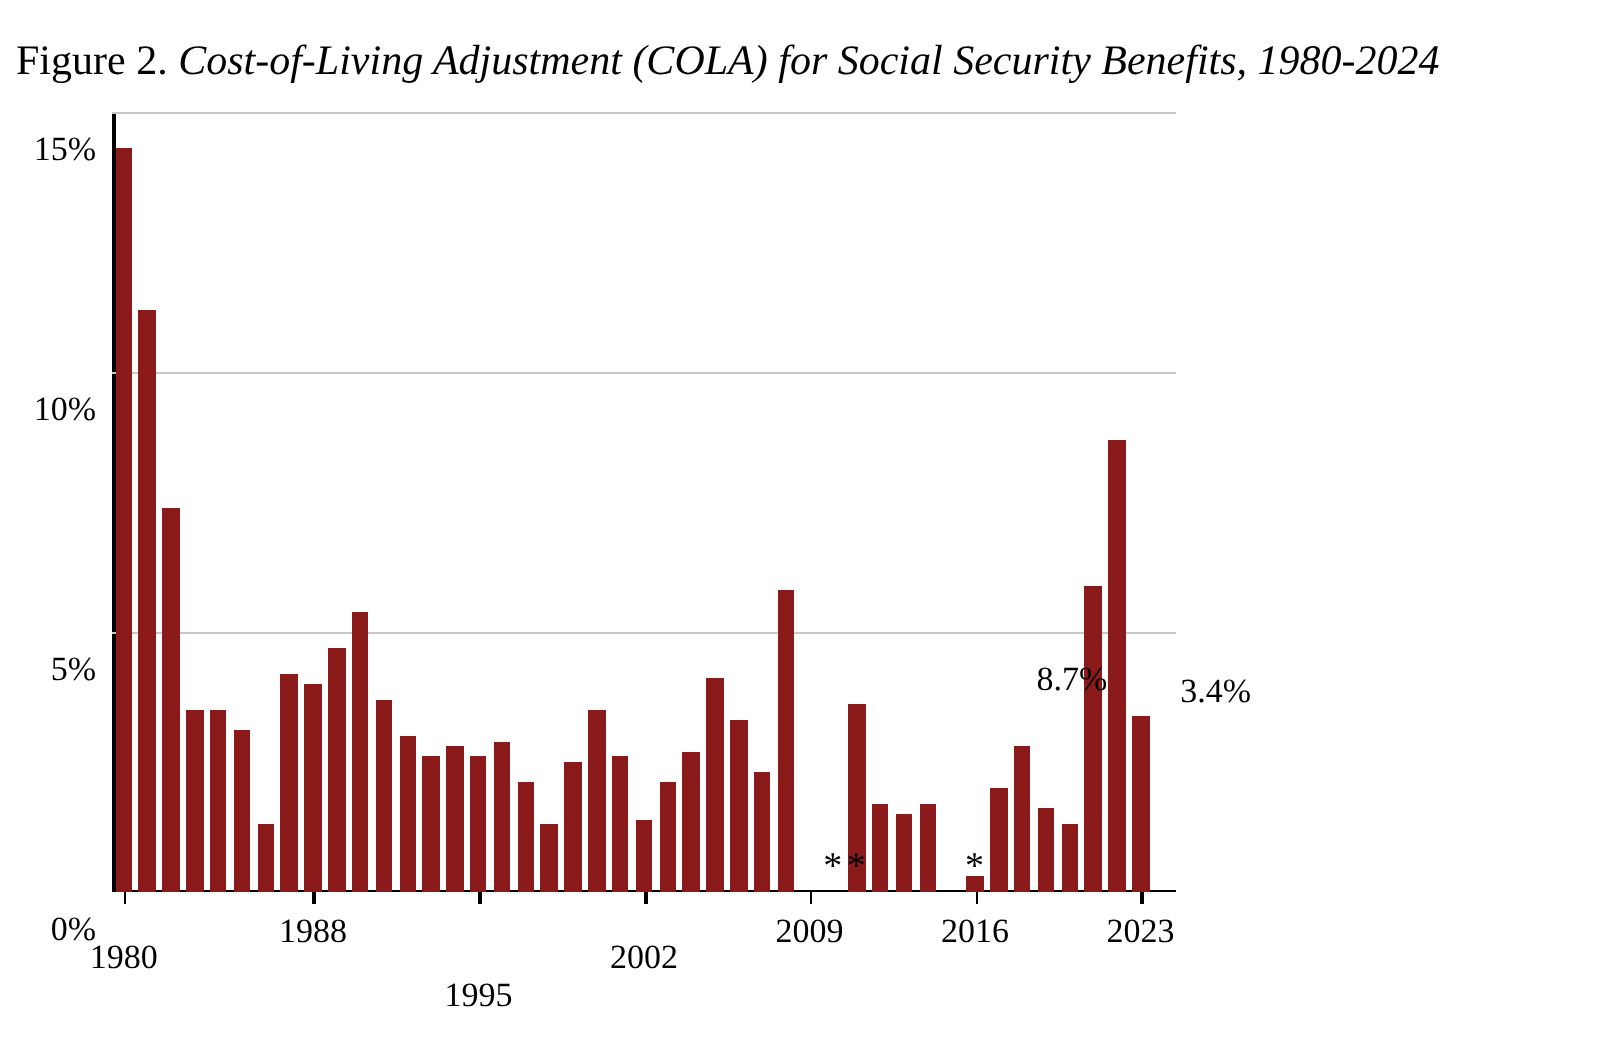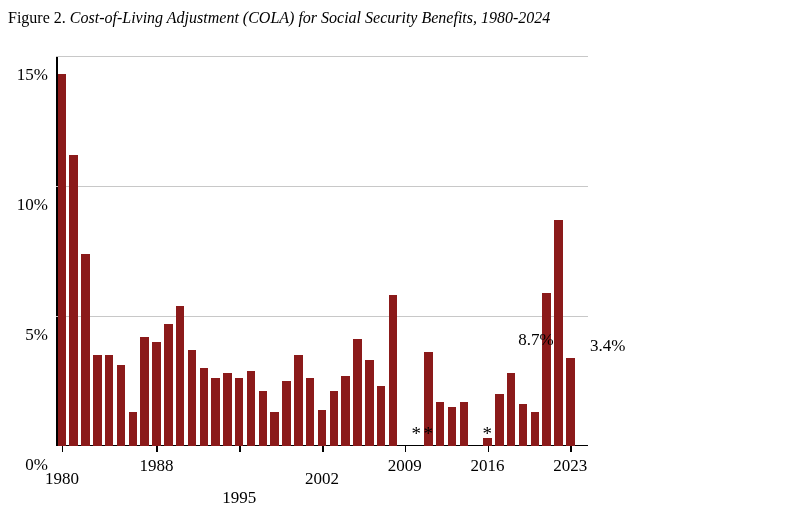--- a/index.html
+++ b/index.html
@@ -16,22 +16,22 @@
   }
   #page {
     position: relative;
     width: 800px;
     height: 530px;
   }
   
   #figure-title {
     position: absolute;
     left: 8px;
-    top: 8px;
-    font-size: 16px;
+    top: 20px;
+    font-size: 21px;
     line-height: 20px;
     white-space: nowrap;
   }
   #figure-title .label {
     font-style: normal;
   }
   #figure-title .subject {
     font-style: italic;
   }
   

